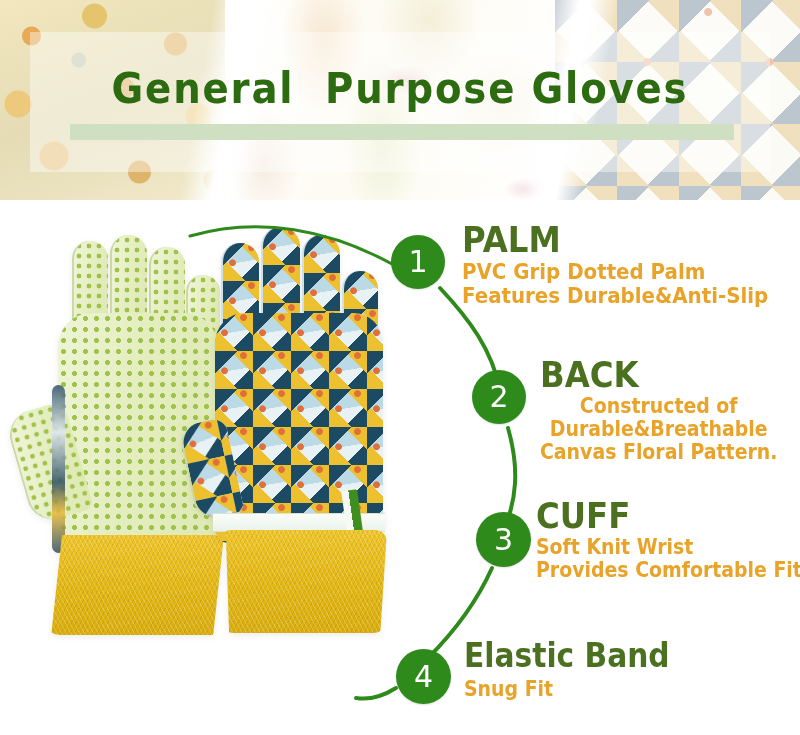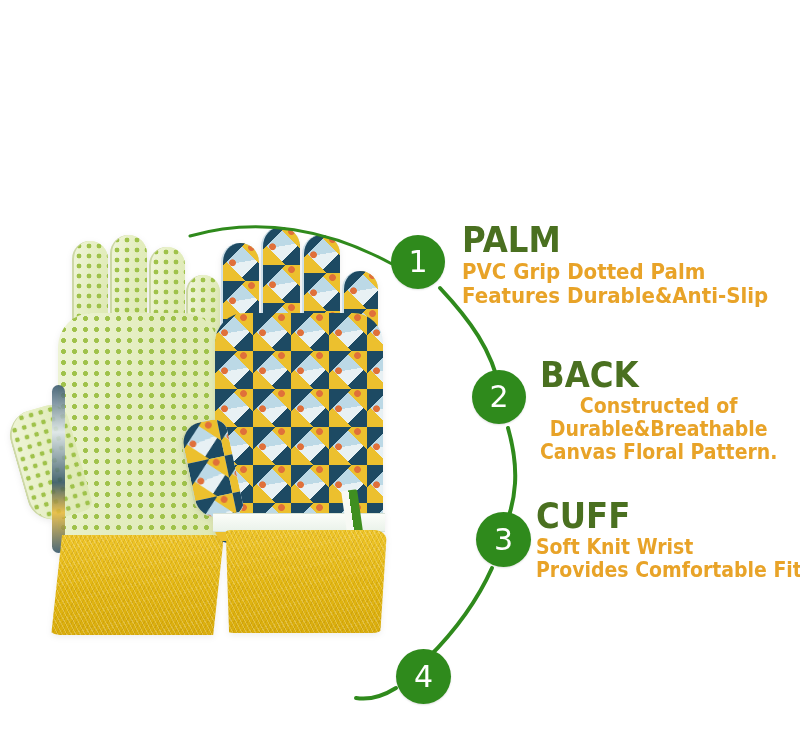--- a/index.html
+++ b/index.html
@@ -330,20 +330,30 @@
   .m4 { left: 396px; top: 649px; width: 55px; height: 55px; font-size: 30px; }
   .c4 { left: 464px; top: 639px; }
   .c4 .callout-title { font-size: 33px; }
   .c4 .callout-desc { font-size: 21px; margin-top: 6px; }
 </style>
 </head>
 <body>
 
 <div id="page">
 
+  <div class="banner">
+    <div class="banner-layer bnr-sunflower"></div>
+    <div class="banner-layer bnr-illus"></div>
+    <div class="banner-layer bnr-tulip"></div>
+    <div class="bnr-sweep s1"></div>
+    <div class="bnr-sweep s2"></div>
+    <div class="bnr-wash"></div>
+    <div class="title-band"></div>
+    <div class="banner-title">General  Purpose Gloves</div>
+  </div>
 
   <div class="product">
 
     <div class="glove glove-left">
       <div class="finger f1"></div>
       <div class="finger f2"></div>
       <div class="finger f3"></div>
       <div class="finger f4"></div>
       <div class="palm-body"></div>
       <div class="finger thumb"></div>
@@ -395,14 +405,20 @@
   <div class="marker m3">3</div>
   <div class="callout-text c3">
     <div class="callout-title">CUFF</div>
     <div class="callout-desc">
       <div>Soft Knit Wrist</div>
       <div>Provides Comfortable Fit</div>
     </div>
   </div>
 
   <div class="marker m4">4</div>
+  <div class="callout-text c4">
+    <div class="callout-title">Elastic Band</div>
+    <div class="callout-desc">
+      <div>Snug Fit</div>
+    </div>
+  </div>
 
 </div>
 
 </body></html>

